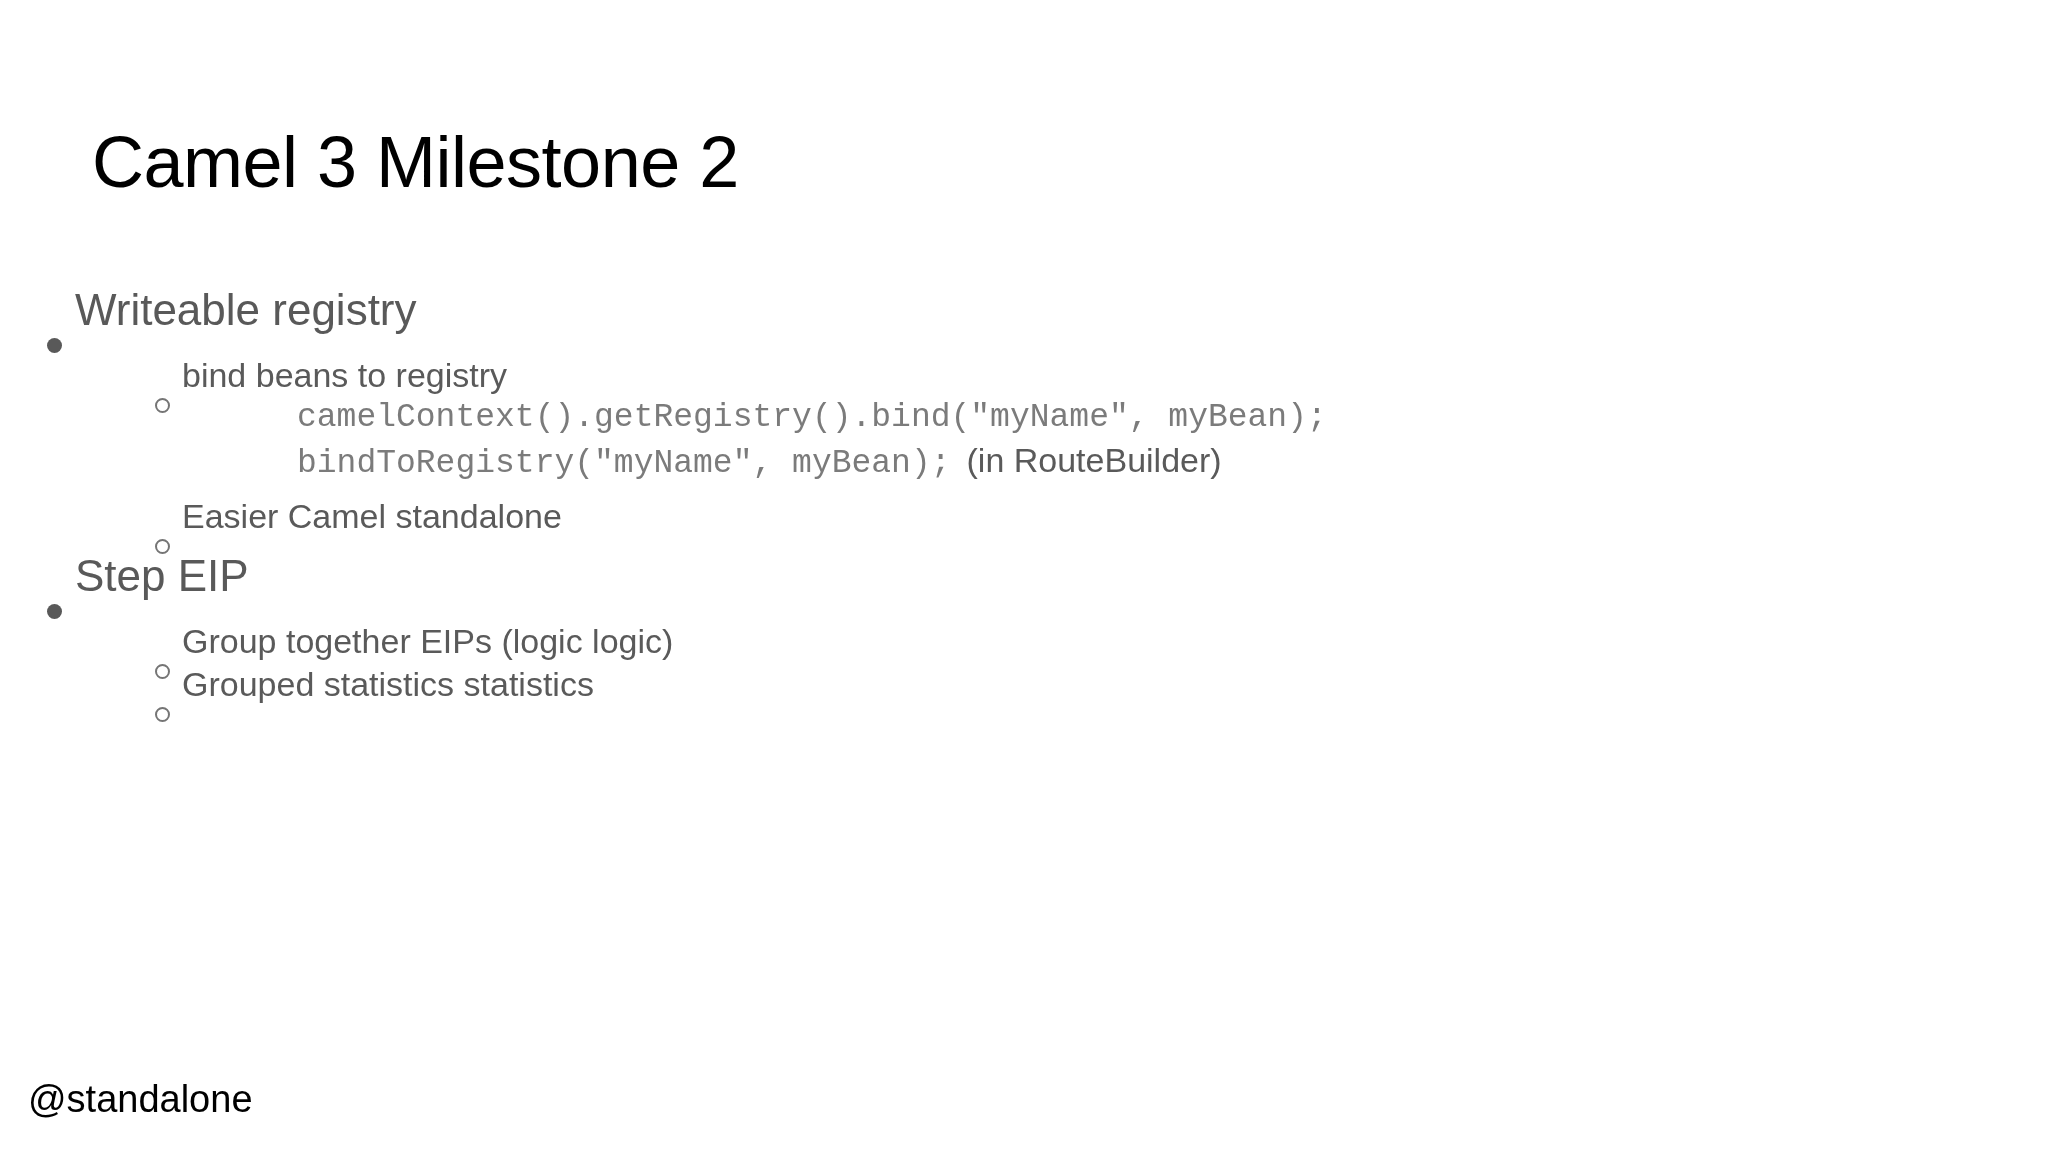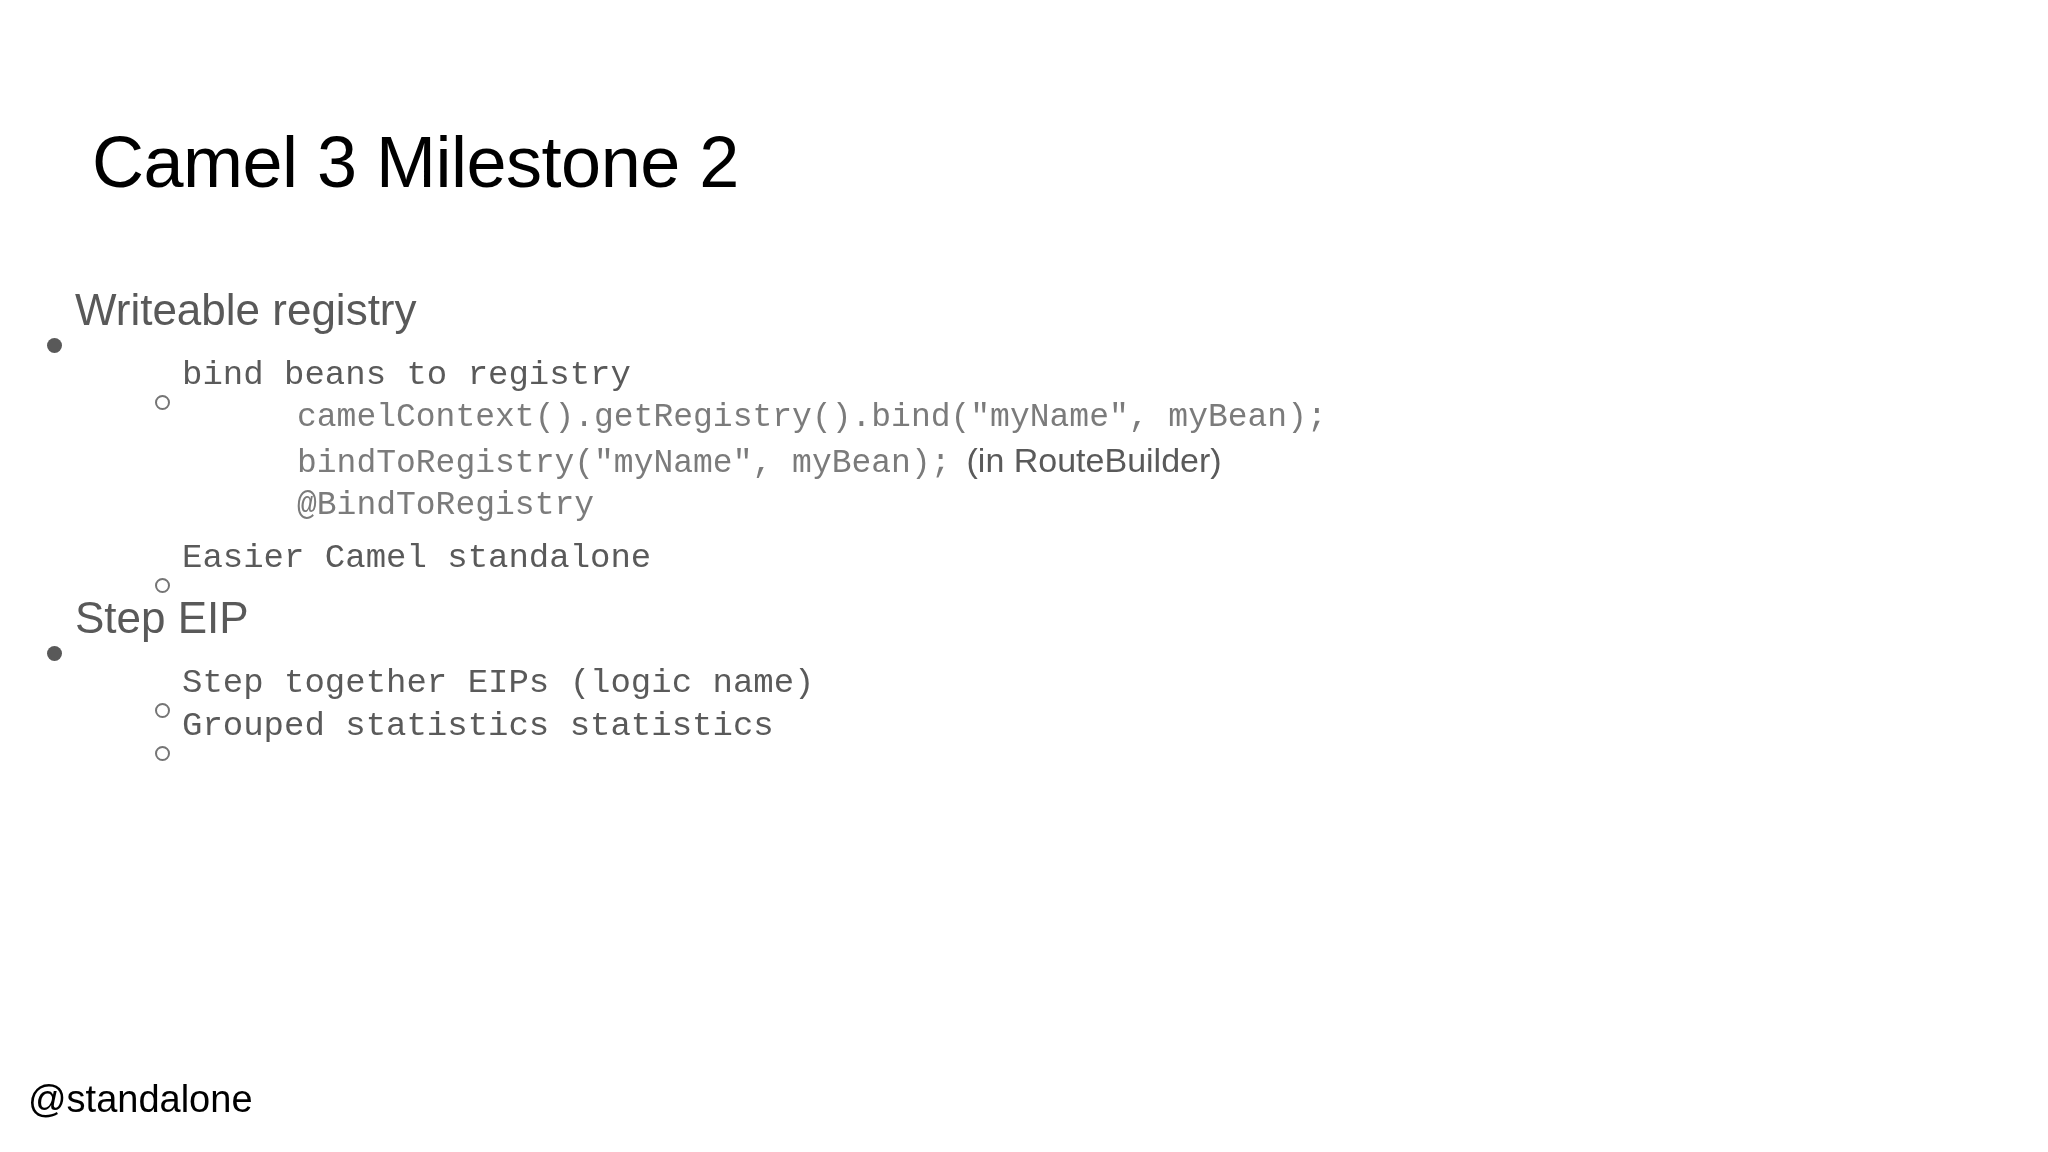--- a/index.html
+++ b/index.html
@@ -63,21 +63,20 @@
   }
   .l1-text {
     font-size: 44px;
     line-height: 1.28;
     color: #595959;
     white-space: nowrap;
   }
 
   .l2-item {
     position: relative;
-    font-family: Liberation Mono, monospace;
   }
   .l2-row {
     display: flex;
     align-items: baseline;
   }
   .l2-marker {
     position: relative;
     width: 182px;
     min-width: 182px;
     height: 1px;
@@ -161,23 +160,20 @@
 
     <div class="code-line">
       <span class="code-text">camelContext().getRegistry().bind("myName", myBean);</span>
     </div>
 
     <div class="code-line">
       <span class="code-text">bindToRegistry("myName", myBean);</span>
       <span class="code-note">(in RouteBuilder)</span>
     </div>
 
-    <div class="code-line">
-      <span class="code-text">@BindToRegistry</span>
-    </div>
 
     <div class="gap-small"></div>
 
 
     <div class="l2-item">
       <div class="l2-row">
         <div class="l2-marker">
           <span class="circle"></span>
         </div>
         <div class="l2-text">Easier Camel standalone</div>
@@ -193,21 +189,21 @@
         </div>
         <div class="l1-text">Step EIP</div>
       </div>
     </div>
 
     <div class="l2-item">
       <div class="l2-row">
         <div class="l2-marker">
           <span class="circle"></span>
         </div>
-        <div class="l2-text">Step together EIPs (logic name)</div>
+        <div class="l2-text">Group together EIPs (logic logic)</div>
       </div>
     </div>
 
     <div class="l2-item">
       <div class="l2-row">
         <div class="l2-marker">
           <span class="circle"></span>
         </div>
         <div class="l2-text">Grouped statistics statistics</div>
       </div>

